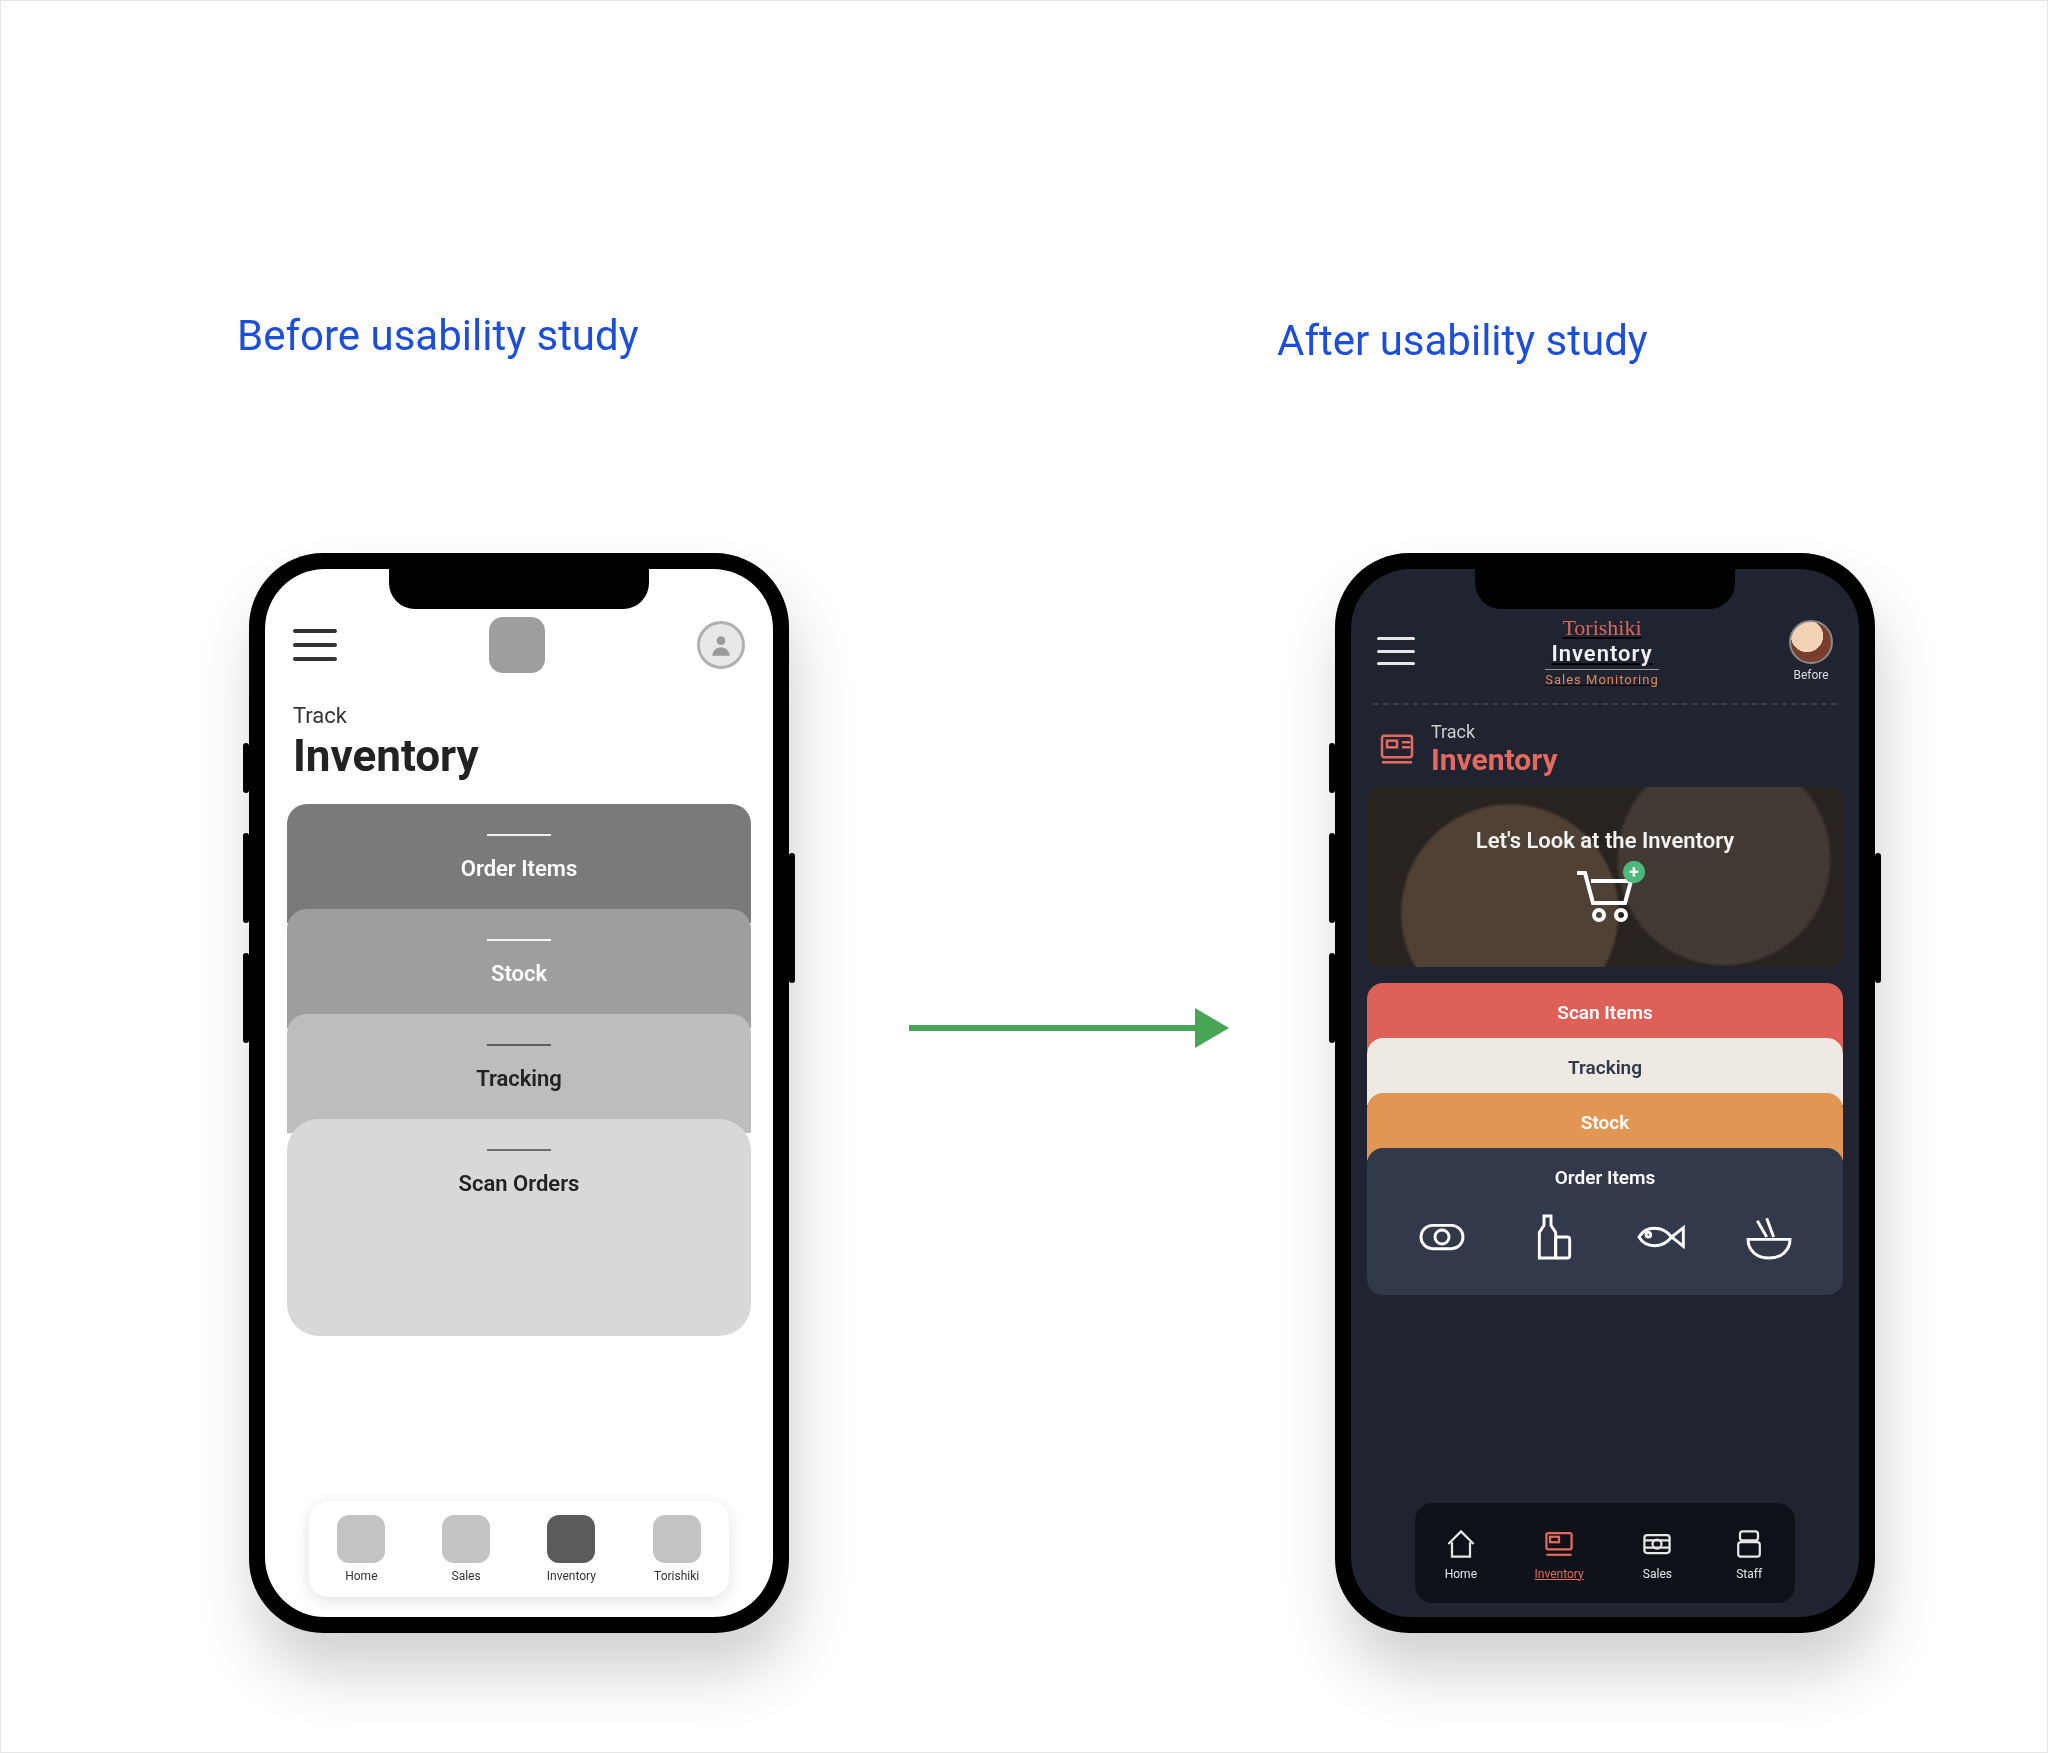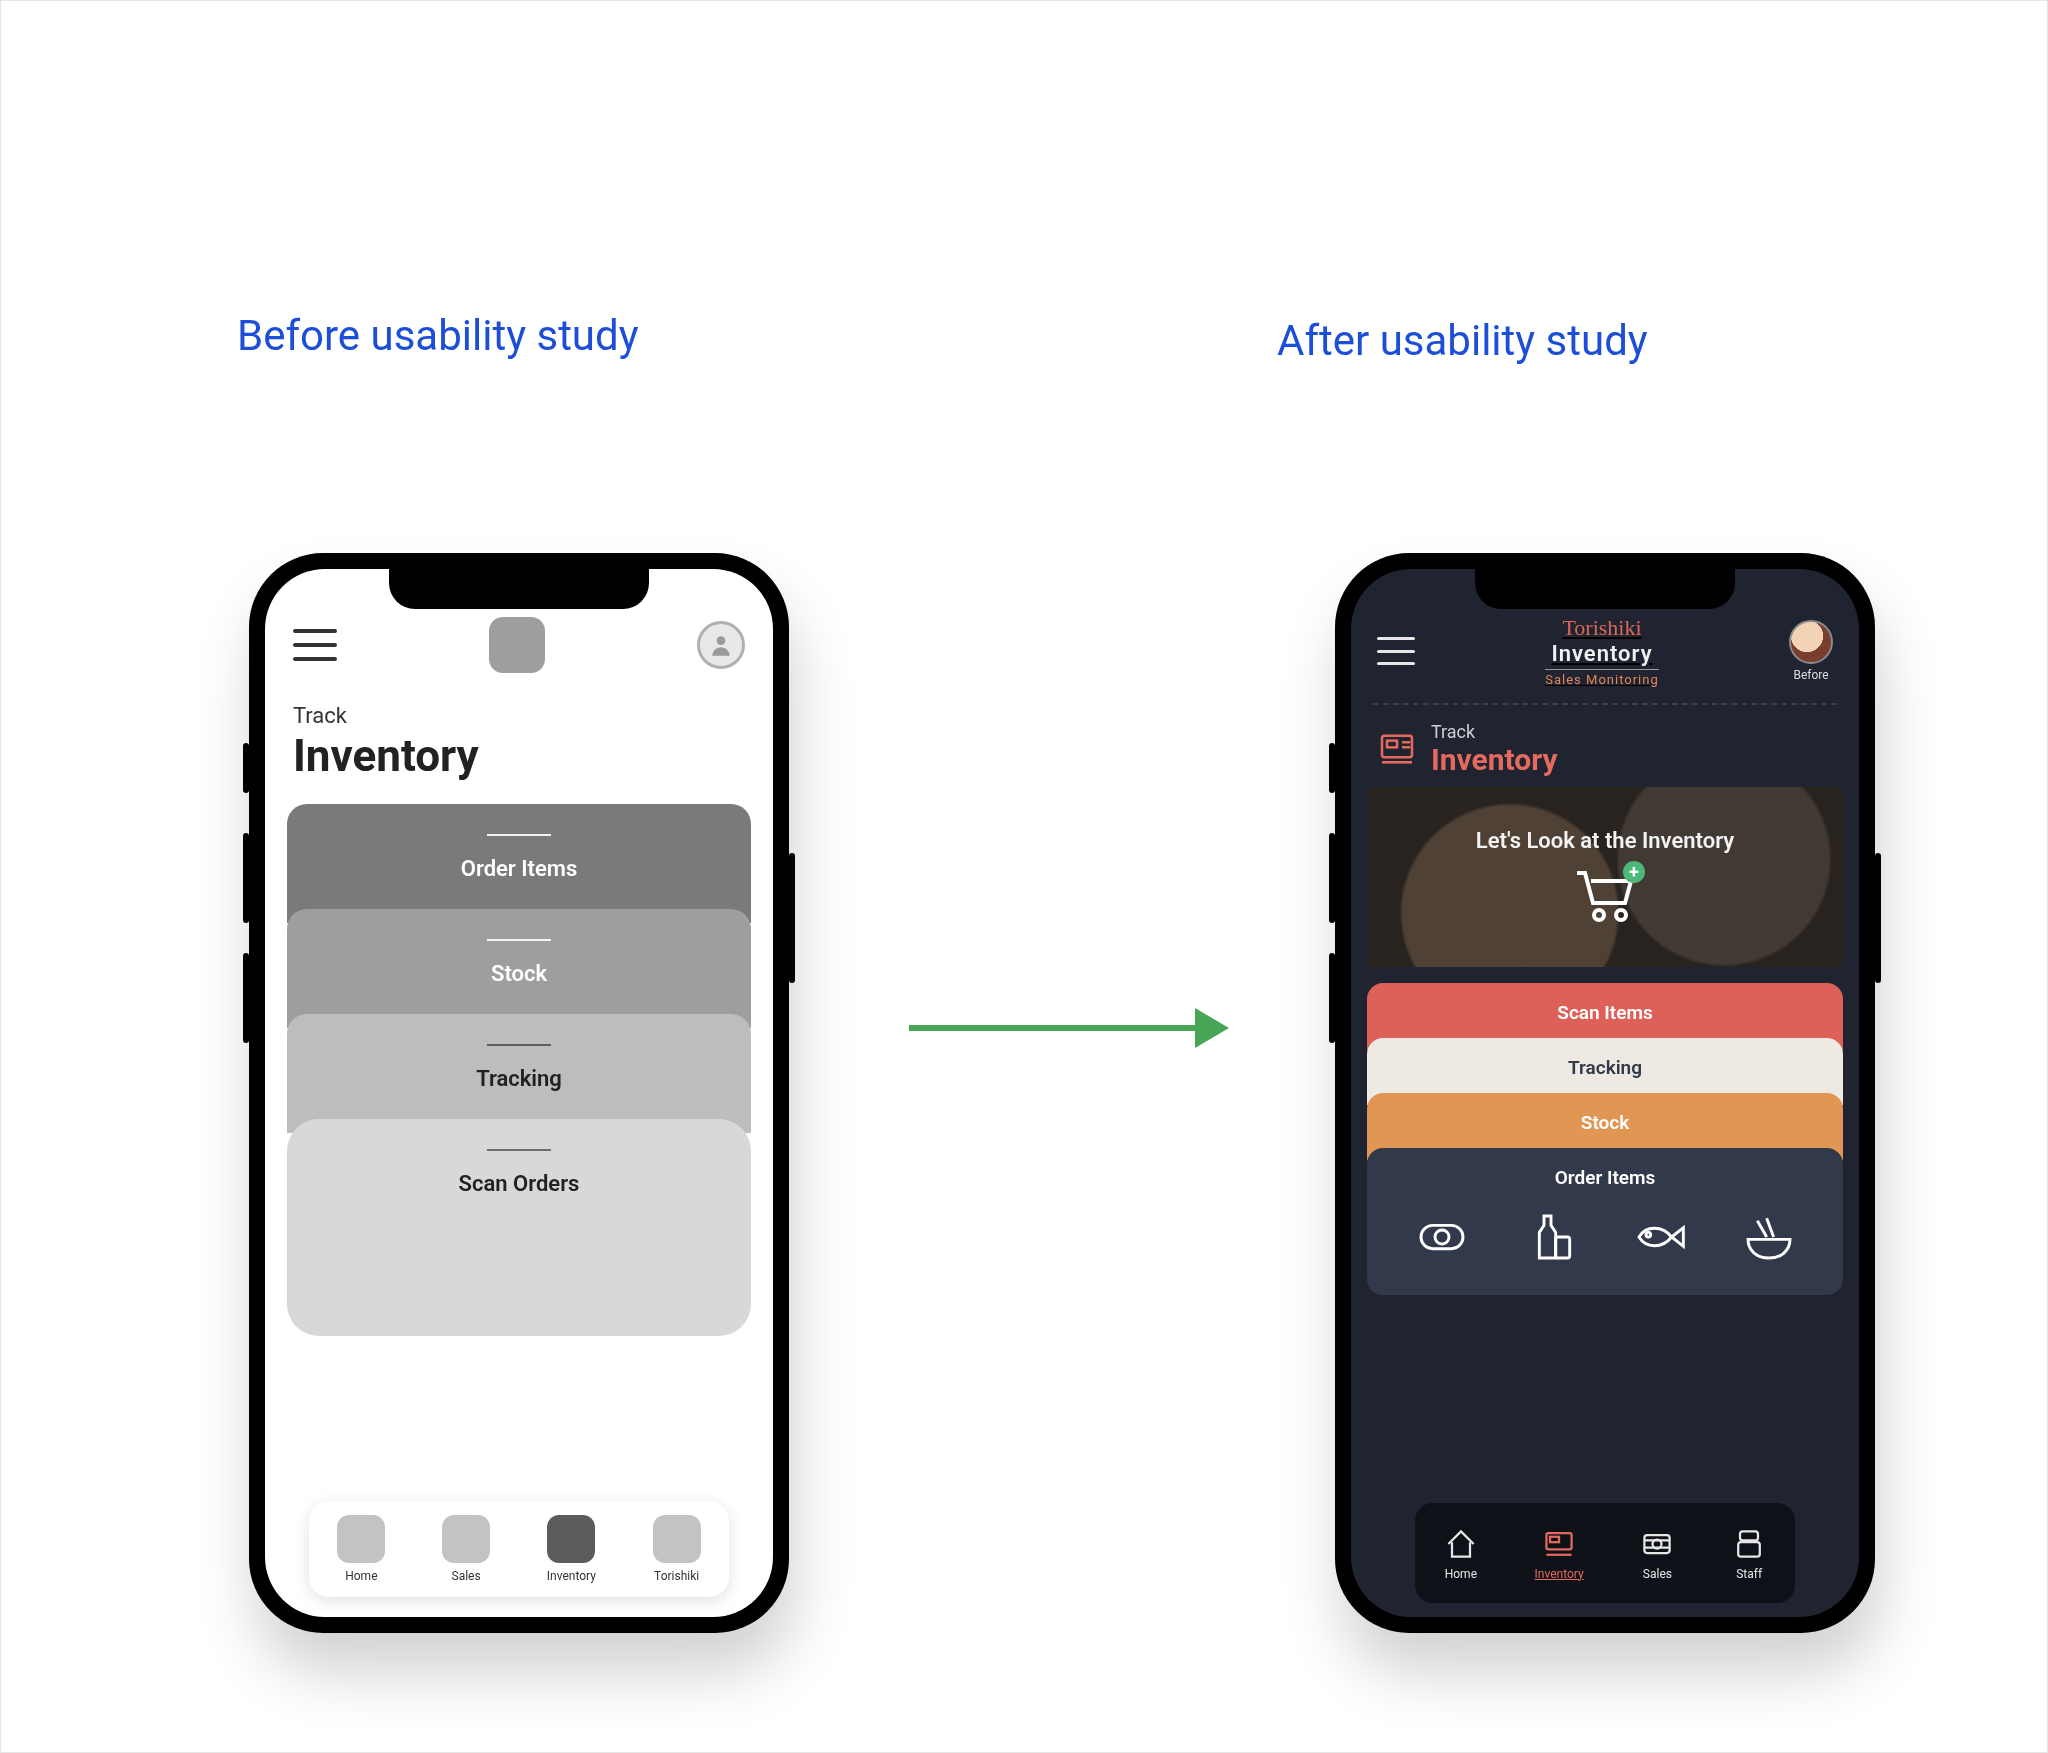--- a/index.html
+++ b/index.html
@@ -166,21 +166,21 @@
     width: 40px; height: 40px;
     display: flex; align-items: center; justify-content: center;
   }
   .af-title .icon svg { width: 40px; height: 40px; stroke: #e46a5f; fill: none; stroke-width: 3; }
   .af-title .txt .pre { color: #cfcfcf; font-size: 18px; }
   .af-title .txt .main { color: #e46a5f; font-size: 30px; font-weight: 700; }
 
   .af-hero {
     margin: 6px 16px 0 16px;
     height: 180px;
-    border-radius: 6px;
+    border-radius: 14px;
     background:
       radial-gradient(circle at 30% 70%, rgba(255,200,150,0.18) 0 30%, transparent 31%),
       radial-gradient(circle at 75% 40%, rgba(255,220,200,0.12) 0 28%, transparent 29%),
       #28231f;
     display: flex; flex-direction: column; align-items: center; justify-content: center;
     gap: 14px;
   }
   .af-hero .hlabel { color: #f3f3f3; font-size: 22px; font-weight: 600; }
   .af-hero .cart { position: relative; }
   .af-hero .cart svg { width: 64px; height: 56px; stroke: #fff; fill: none; stroke-width: 4; }

